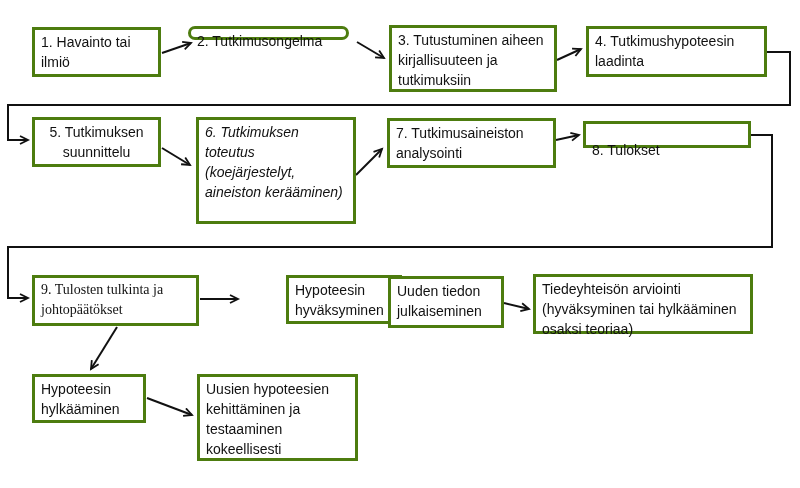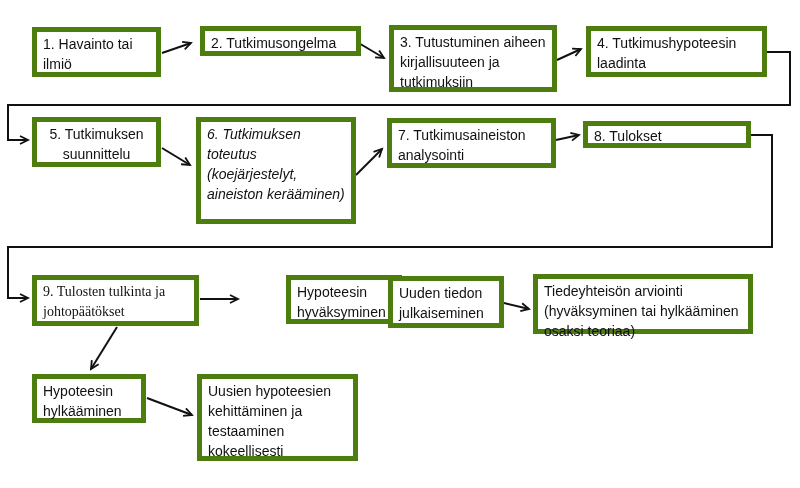--- a/index.html
+++ b/index.html
@@ -11,29 +11,29 @@
     position: relative;
     width: 800px;
     height: 488px;
     background: #ffffff;
     overflow: hidden;
     font-family: "Liberation Sans", sans-serif;
   }
   .node {
     position: absolute;
     box-sizing: border-box;
-    border: 5px solid #4d7c0f;
+    border: 3px solid #4d7c0f;
     background: #ffffff;
     color: #111111;
     font-size: 14px;
     line-height: 20px;
     padding: 2px 6px;
     text-align: left;
   }
-  .node.pad0 { padding-top: 0; }
+  .node.pad0 { padding-top: 16px; }
   .connectors {
     position: absolute;
     left: 0;
     top: 0;
     width: 800px;
     height: 488px;
     pointer-events: none;
   }
 </style>
 </head>
@@ -59,21 +59,21 @@
       <line x1="200" y1="299" x2="238" y2="299" marker-end="url(#arrow)"></line>
       <line x1="358" y1="300" x2="384" y2="304" marker-end="url(#arrow)"></line>
       <line x1="504" y1="303" x2="529" y2="309" marker-end="url(#arrow)"></line>
       <line x1="117" y1="327" x2="91" y2="369" marker-end="url(#arrow)"></line>
       <line x1="147" y1="398" x2="192" y2="415" marker-end="url(#arrow)"></line>
     </g>
   </svg>
 
   <div class="node" style="left:32px; top:27px; width:129px; height:50px;">1. Havainto tai ilmiö</div>
 
-  <div class="node" style="left:200px; top:26px; width:161px; height:30px;">2. Tutkimusongelma</div>
+  <div class="node" style="left:188px; top:26px; width:161px; height:14px;border-radius:14px;">2. Tutkimusongelma</div>
 
   <div class="node" style="left:389px; top:25px; width:168px; height:67px;">3. Tutustuminen aiheen kirjallisuuteen ja tutkimuksiin</div>
 
   <div class="node" style="left:586px; top:26px; width:181px; height:51px;">4. Tutkimushypoteesin laadinta</div>
 
   <div class="node" style="left:32px; top:117px; width:129px; height:50px;text-align:center;">5. Tutkimuksen suunnittelu</div>
 
   <div class="node" style="left:196px; top:117px; width:160px; height:107px;font-style:italic;">6. Tutkimuksen toteutus (koejärjestelyt, aineiston kerääminen)</div>
 
   <div class="node" style="left:387px; top:118px; width:169px; height:50px;">7. Tutkimusaineiston analysointi</div>

